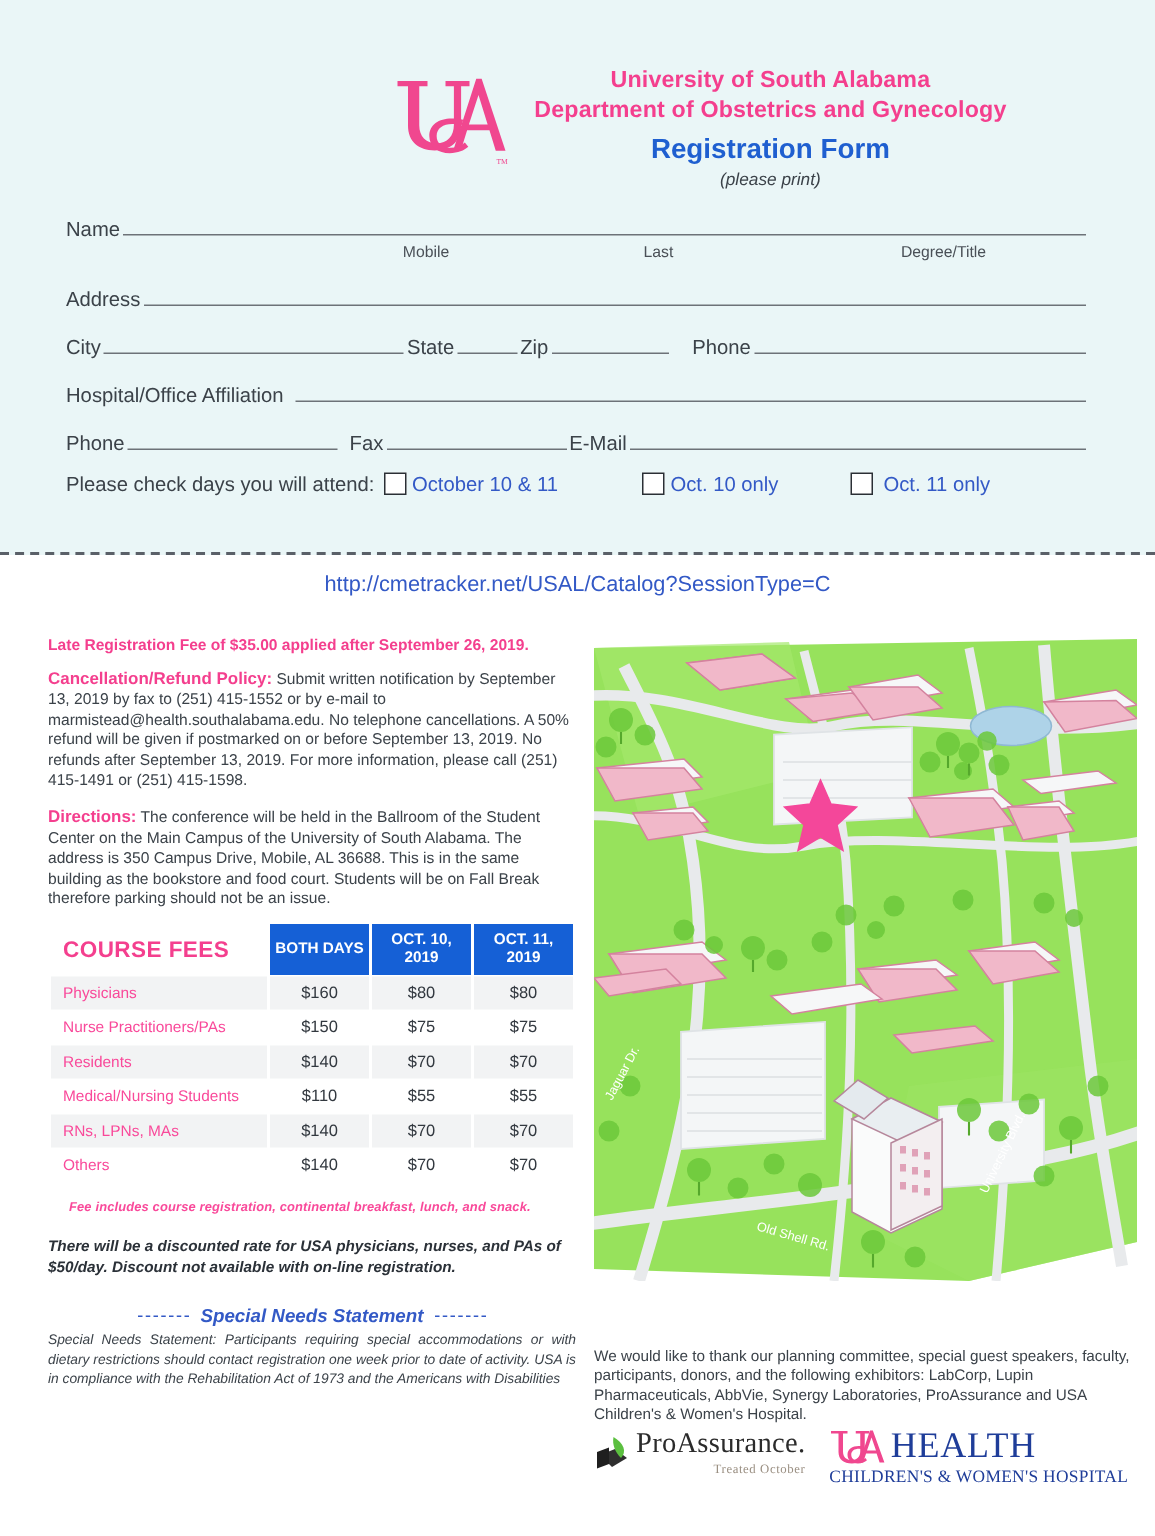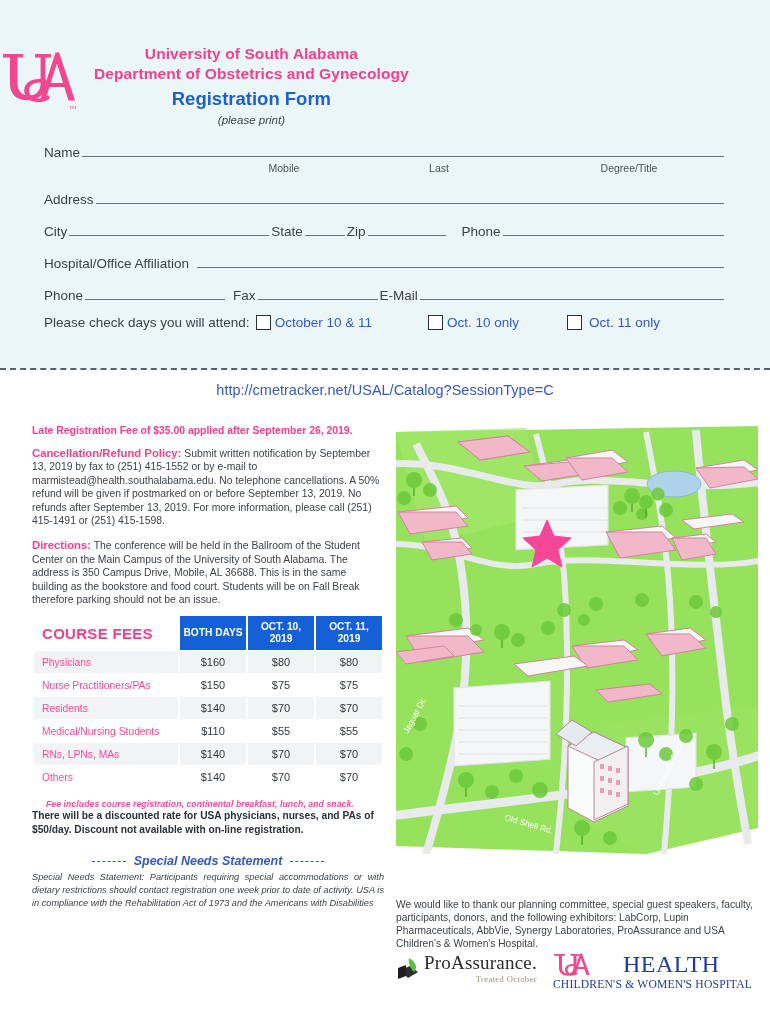--- a/index.html
+++ b/index.html
@@ -17,21 +17,21 @@
   .form-band{
     position:absolute;left:0;top:0;width:770px;height:370px;
     background:#eaf6f7;
   }
   .divider{
     position:absolute;left:0;top:368px;width:770px;height:0;
     border-top:2px dashed #5a6068;
   }
 
   
-  .head-wrap{position:absolute;left:0;top:44px;width:671px;display:flex;justify-content:flex-start;align-items:flex-start;}
+  .head-wrap{position:absolute;left:0;top:44px;width:671px;display:flex;justify-content:flex-end;align-items:flex-start;}
   .logo{width:78px;height:64px;margin-right:16px;margin-top:4px;flex:none;}
   .head-text{text-align:center;}
   .head-l1,.head-l2{
     color:#f43f8e;font-weight:bold;font-size:15.5px;line-height:20px;letter-spacing:.1px;
   }
   .head-l3{
     color:#1f5fd0;font-weight:bold;font-size:18.5px;line-height:26px;margin-top:2px;
   }
   .head-l4{
     color:#3b4249;font-size:11.5px;font-style:italic;line-height:16px;
@@ -85,21 +85,21 @@
   table.fees td.amt{
     color:#32383f;font-size:11px;text-align:center;padding:5px 3px;
   }
   table.fees tr.alt td{background:#f2f3f4;}
 
   .fee-note{
     color:#f9499a;font-style:italic;font-weight:bold;font-size:8.6px;
     margin:10px 0 0 14px;letter-spacing:.1px;
   }
   .discount{
-    font-weight:bold;font-size:10.2px;line-height:13.5px;color:#2b3138;
+    font-weight:bold;font-size:10.2px;line-height:13.5px;color:#2b3138;margin-top:16px;font-style:italic;
   }
 
   
   .sn-head{
     text-align:center;color:#3359c6;font-weight:bold;font-style:italic;font-size:12.5px;
     margin-top:18px;display:flex;align-items:center;justify-content:center;gap:8px;
   }
   .sn-dash{display:inline-block;width:34px;border-top:1.6px dashed #3359c6;height:0;}
   .sn-body{
     font-style:italic;font-size:9.2px;line-height:12.6px;text-align:justify;color:#3b4249;margin-top:3px;
@@ -123,21 +123,21 @@
   .pa-logo{display:flex;align-items:flex-start;}
   .pa-mark{width:26px;height:28px;flex:none;margin-top:4px;}
   .pa-txt{margin-left:2px;}
   .pa-name{
     font-family:"Liberation Serif", serif;font-size:19px;color:#2b2b2b;letter-spacing:.2px;line-height:22px;
   }
   .pa-tag{
     font-family:"Liberation Serif", serif;font-size:8.5px;color:#9a8f82;text-align:right;letter-spacing:.4px;
   }
   .usah{margin-left:4px;}
-  .usah-top{display:flex;align-items:flex-start;gap:29px;}
+  .usah-top{display:flex;align-items:flex-start;}
   .usah-mark{width:44px;height:24px;flex:none;}
   .usah-word{
     font-family:"Liberation Serif", serif;font-size:24px;color:#1f3d99;letter-spacing:.5px;line-height:24px;margin-left:-3px;
   }
   .usah-sub{
     font-family:"Liberation Serif", serif;font-size:11.6px;color:#1f3d99;letter-spacing:.2px;margin-top:2px;
   }
 </style>
 </head>
 <body>

